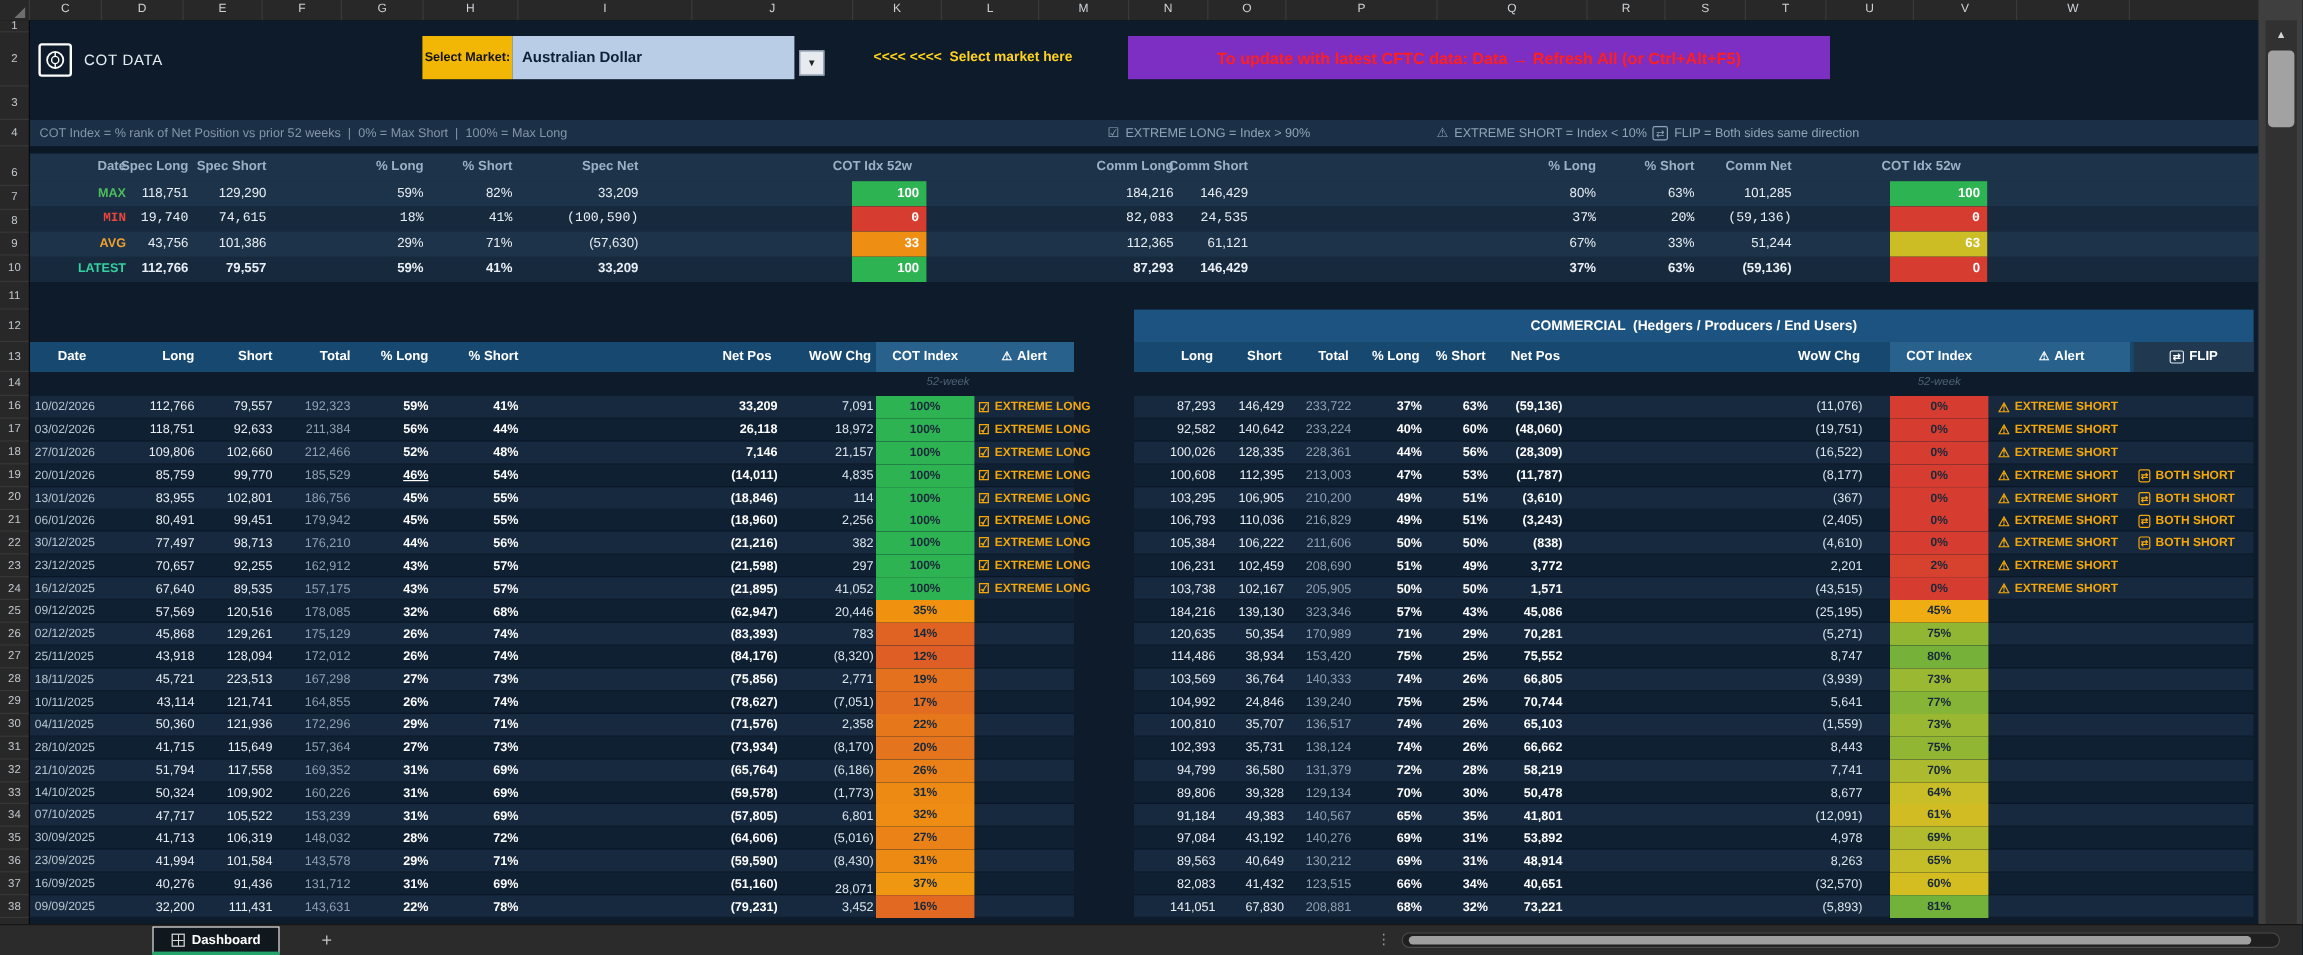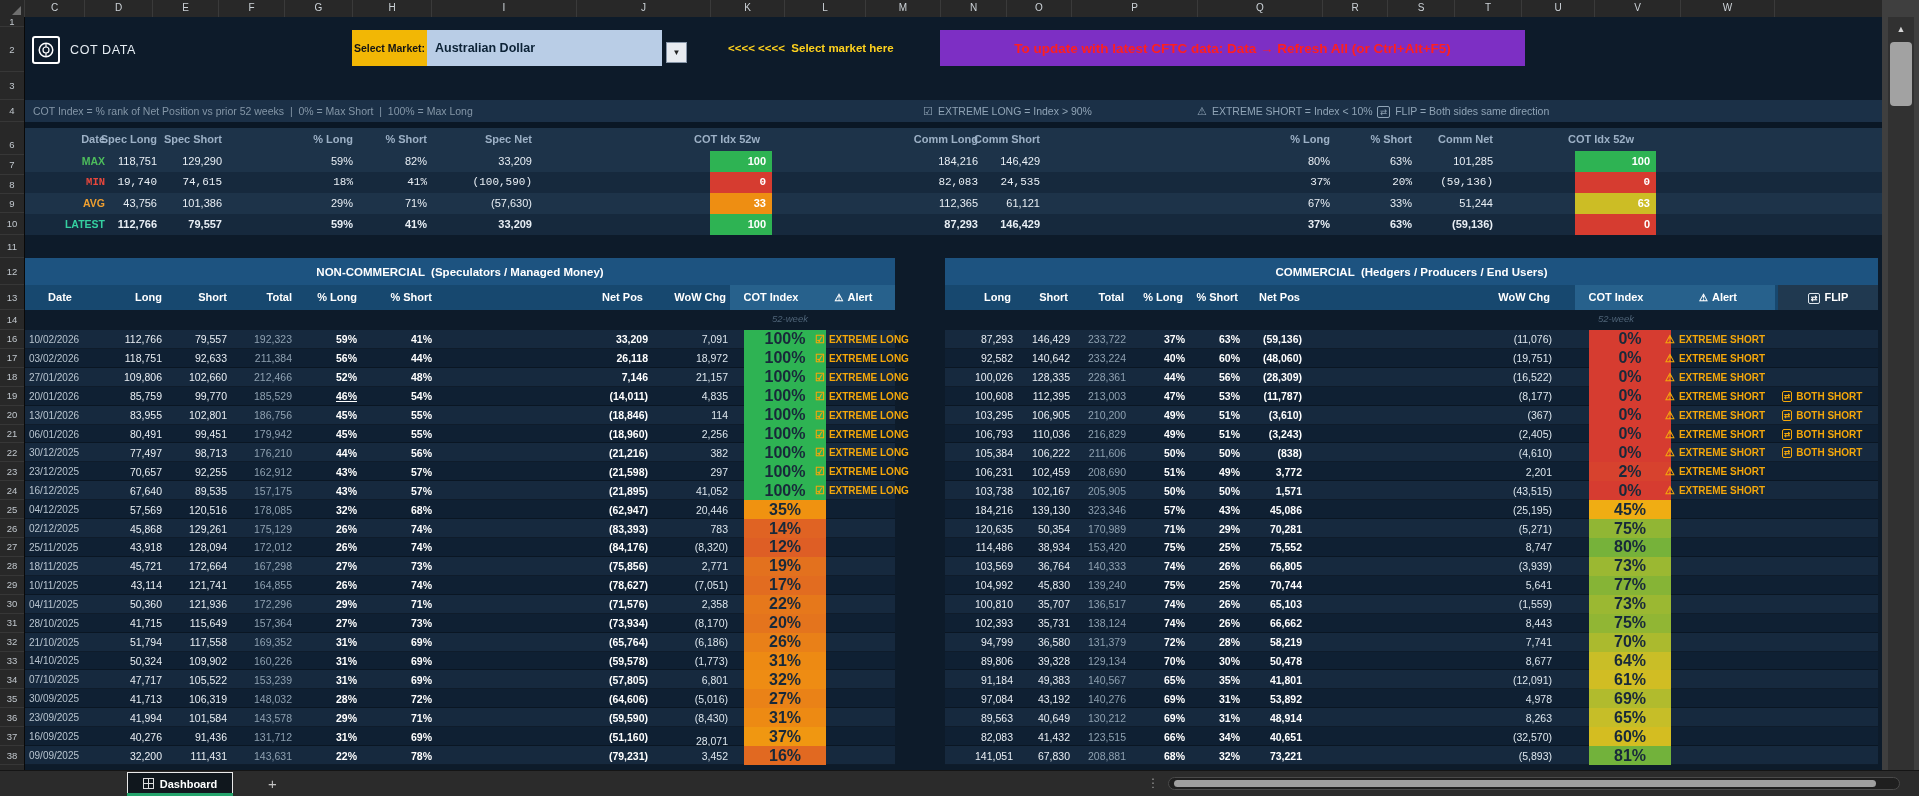--- a/index.html
+++ b/index.html
@@ -62,21 +62,21 @@
   .band.a{background:#16293e;}.band.b{background:#0f2033;}
   .dc{position:absolute;top:0;height:100%;display:flex;align-items:center;justify-content:flex-end;
       font-size:10.5px;white-space:nowrap;}
   .c-date{justify-content:flex-start;color:#b8c4cf;font-size:10px;}
   .c-num{color:#e9eef3;}
   .c-dim{color:#8fa1b1;}
   .c-pct{color:#fff;font-weight:bold;}
   .c-net{color:#fff;font-weight:bold;}
   .c-wow{color:#dde6ed;}
   .didx{position:absolute;top:0;height:100%;display:flex;align-items:center;justify-content:center;
-        font-weight:bold;font-size:16px;color:#18293a;margin-left:14px;}
+        font-weight:bold;font-size:10px;color:#18293a;}
   .alertc{position:absolute;top:0;height:100%;display:flex;align-items:center;gap:4px;color:#f4a70b;
           font-weight:bold;font-size:10px;white-space:nowrap;overflow:visible;}
   .alertc .ic{font-size:11px;}
   .alertc.flip .ic{border:1px solid #f4a70b;border-radius:2px;font-size:7.5px;padding:0 1px;}
   
   .vzone{position:absolute;left:1882px;top:0;width:37px;height:770px;background:#3f3f3f;}
   .vtrack{position:absolute;left:6px;top:17px;width:26px;height:753px;background:#313131;}
   .varrow{position:absolute;left:6px;top:20px;width:26px;height:18px;color:#d5d5d5;font-size:9px;text-align:center;line-height:18px;cursor:pointer;}
   .vthumb{position:absolute;left:8px;top:42px;width:22px;height:64px;background:#a2a2a2;border-radius:4px;cursor:pointer;}
   .tabbar{position:absolute;left:0;top:770px;width:1919px;height:26px;background:#2b2b2b;border-top:1px solid #151515;box-sizing:border-box;}
@@ -265,21 +265,20 @@
           <div class="sidx" style="left: 685px; top: 0px; width: 62px; height: 21px; background: rgb(46, 179, 83);">100</div>
           <div class="scell" style="left: 860px; top: 0px; width: 93px; height: 21px;">87,293</div>
           <div class="scell" style="left: 953px; top: 0px; width: 62px; height: 21px;">146,429</div>
           <div class="scell" style="left: 1235px; top: 0px; width: 70px; height: 21px;">37%</div>
           <div class="scell" style="left: 1317px; top: 0px; width: 70px; height: 21px;">63%</div>
           <div class="scell" style="left: 1378px; top: 0px; width: 90px; height: 21px;">(59,136)</div>
           <div class="sidx" style="left: 1550px; top: 0px; width: 81px; height: 21px; background: rgb(214, 60, 48);">0</div>
         </div>
       </div>
 
-    <div class="tbl-banner" id="bannerL" style="left:0;width:870px;">NON-COMMERCIAL  (Speculators / Managed Money)</div>
     <div class="tbl-banner" id="bannerR" style="left:920px;width:933px;">COMMERCIAL  (Hedgers / Producers / End Users)</div>
 
     <div id="theads">
         <div class="thband" style="left: 0px; top: 268px; width: 870px; height: 25px;"></div>
         <div class="thband" style="left: 920px; top: 268px; width: 933px; height: 25px;"></div>
         <div class="thlight" style="left: 705px; top: 268px; width: 165px; height: 25px;"></div>
         <div class="thlight" style="left: 1550px; top: 268px; width: 200px; height: 25px;"></div>
         <div class="thflip" style="left: 1753px; top: 268px; width: 100px; height: 25px;"></div>
         <div class="thcell" style="left: 0px; width: 70px; text-align: center;">Date</div>
         <div class="thcell" style="left: 68px; width: 69px; text-align: right;">Long</div>
@@ -579,21 +578,21 @@
           <div class="dc c-wow" style="left: 1277px; top: 0px; width: 250px; height: 100%;">(43,515)</div>
           <div class="didx" style="left: 1550px; top: 0px; width: 82px; height: 100%; background: rgb(214, 60, 48);">0%</div>
           <div class="alertc" style="left: 1640px; top: 0px; width: 130px; height: 100%;">
             <span class="ic">⚠</span>
             <span>EXTREME SHORT</span>
           </div>
         </div>
         <div class="drow" style="left: 0px; top: 483.217px; width: 1857px; height: 18.913px;">
           <div class="band b" style="left: 0px; top: 0px; width: 870px; height: 100%;"></div>
           <div class="band b" style="left: 920px; top: 0px; width: 933px; height: 100%;"></div>
-          <div class="dc c-date" style="left: 4px; top: 0px; width: 64px; height: 100%;">04/12/2025</div>
+          <div class="dc c-date" style="left: 4px; top: 0px; width: 64px; height: 100%;">09/12/2025</div>
           <div class="dc c-num" style="left: 68px; top: 0px; width: 69px; height: 100%;">57,569</div>
           <div class="dc c-num" style="left: 137px; top: 0px; width: 65px; height: 100%;">120,516</div>
           <div class="dc c-dim" style="left: 202px; top: 0px; width: 65px; height: 100%;">178,085</div>
           <div class="dc c-pct" style="left: 267px; top: 0px; width: 65px; height: 100%;">32%</div>
           <div class="dc c-pct" style="left: 332px; top: 0px; width: 75px; height: 100%;">68%</div>
           <div class="dc c-net" style="left: 407px; top: 0px; width: 216px; height: 100%;">(62,947)</div>
           <div class="dc c-wow" style="left: 623px; top: 0px; width: 80px; height: 100%;">20,446</div>
           <div class="didx" style="left: 705px; top: 0px; width: 82px; height: 100%; background: rgb(240, 146, 16);">35%</div>
           <div class="dc c-num" style="left: 920px; top: 0px; width: 68px; height: 100%;">184,216</div>
           <div class="dc c-num" style="left: 988px; top: 0px; width: 57px; height: 100%;">139,130</div>
@@ -644,21 +643,21 @@
           <div class="dc c-pct" style="left: 1160px; top: 0px; width: 55px; height: 100%;">25%</div>
           <div class="dc c-net" style="left: 1215px; top: 0px; width: 62px; height: 100%;">75,552</div>
           <div class="dc c-wow" style="left: 1277px; top: 0px; width: 250px; height: 100%;">8,747</div>
           <div class="didx" style="left: 1550px; top: 0px; width: 82px; height: 100%; background: rgb(118, 178, 58);">80%</div>
         </div>
         <div class="drow" style="left: 0px; top: 539.956px; width: 1857px; height: 18.913px;">
           <div class="band a" style="left: 0px; top: 0px; width: 870px; height: 100%;"></div>
           <div class="band a" style="left: 920px; top: 0px; width: 933px; height: 100%;"></div>
           <div class="dc c-date" style="left: 4px; top: 0px; width: 64px; height: 100%;">18/11/2025</div>
           <div class="dc c-num" style="left: 68px; top: 0px; width: 69px; height: 100%;">45,721</div>
-          <div class="dc c-num" style="left: 137px; top: 0px; width: 65px; height: 100%;">172,664</div>
+          <div class="dc c-num" style="left: 137px; top: 0px; width: 65px; height: 100%;">223,513</div>
           <div class="dc c-dim" style="left: 202px; top: 0px; width: 65px; height: 100%;">167,298</div>
           <div class="dc c-pct" style="left: 267px; top: 0px; width: 65px; height: 100%;">27%</div>
           <div class="dc c-pct" style="left: 332px; top: 0px; width: 75px; height: 100%;">73%</div>
           <div class="dc c-net" style="left: 407px; top: 0px; width: 216px; height: 100%;">(75,856)</div>
           <div class="dc c-wow" style="left: 623px; top: 0px; width: 80px; height: 100%;">2,771</div>
           <div class="didx" style="left: 705px; top: 0px; width: 82px; height: 100%; background: rgb(227, 113, 30);">19%</div>
           <div class="dc c-num" style="left: 920px; top: 0px; width: 68px; height: 100%;">103,569</div>
           <div class="dc c-num" style="left: 988px; top: 0px; width: 57px; height: 100%;">36,764</div>
           <div class="dc c-dim" style="left: 1045px; top: 0px; width: 56px; height: 100%;">140,333</div>
           <div class="dc c-pct" style="left: 1101px; top: 0px; width: 59px; height: 100%;">74%</div>
@@ -673,21 +672,21 @@
           <div class="dc c-date" style="left: 4px; top: 0px; width: 64px; height: 100%;">10/11/2025</div>
           <div class="dc c-num" style="left: 68px; top: 0px; width: 69px; height: 100%;">43,114</div>
           <div class="dc c-num" style="left: 137px; top: 0px; width: 65px; height: 100%;">121,741</div>
           <div class="dc c-dim" style="left: 202px; top: 0px; width: 65px; height: 100%;">164,855</div>
           <div class="dc c-pct" style="left: 267px; top: 0px; width: 65px; height: 100%;">26%</div>
           <div class="dc c-pct" style="left: 332px; top: 0px; width: 75px; height: 100%;">74%</div>
           <div class="dc c-net" style="left: 407px; top: 0px; width: 216px; height: 100%;">(78,627)</div>
           <div class="dc c-wow" style="left: 623px; top: 0px; width: 80px; height: 100%;">(7,051)</div>
           <div class="didx" style="left: 705px; top: 0px; width: 82px; height: 100%; background: rgb(226, 108, 32);">17%</div>
           <div class="dc c-num" style="left: 920px; top: 0px; width: 68px; height: 100%;">104,992</div>
-          <div class="dc c-num" style="left: 988px; top: 0px; width: 57px; height: 100%;">45,830</div>
+          <div class="dc c-num" style="left: 988px; top: 0px; width: 57px; height: 100%;">24,846</div>
           <div class="dc c-dim" style="left: 1045px; top: 0px; width: 56px; height: 100%;">139,240</div>
           <div class="dc c-pct" style="left: 1101px; top: 0px; width: 59px; height: 100%;">75%</div>
           <div class="dc c-pct" style="left: 1160px; top: 0px; width: 55px; height: 100%;">25%</div>
           <div class="dc c-net" style="left: 1215px; top: 0px; width: 62px; height: 100%;">70,744</div>
           <div class="dc c-wow" style="left: 1277px; top: 0px; width: 250px; height: 100%;">5,641</div>
           <div class="didx" style="left: 1550px; top: 0px; width: 82px; height: 100%; background: rgb(134, 180, 54);">77%</div>
         </div>
         <div class="drow" style="left: 0px; top: 577.782px; width: 1857px; height: 18.913px;">
           <div class="band a" style="left: 0px; top: 0px; width: 870px; height: 100%;"></div>
           <div class="band a" style="left: 920px; top: 0px; width: 933px; height: 100%;"></div>

